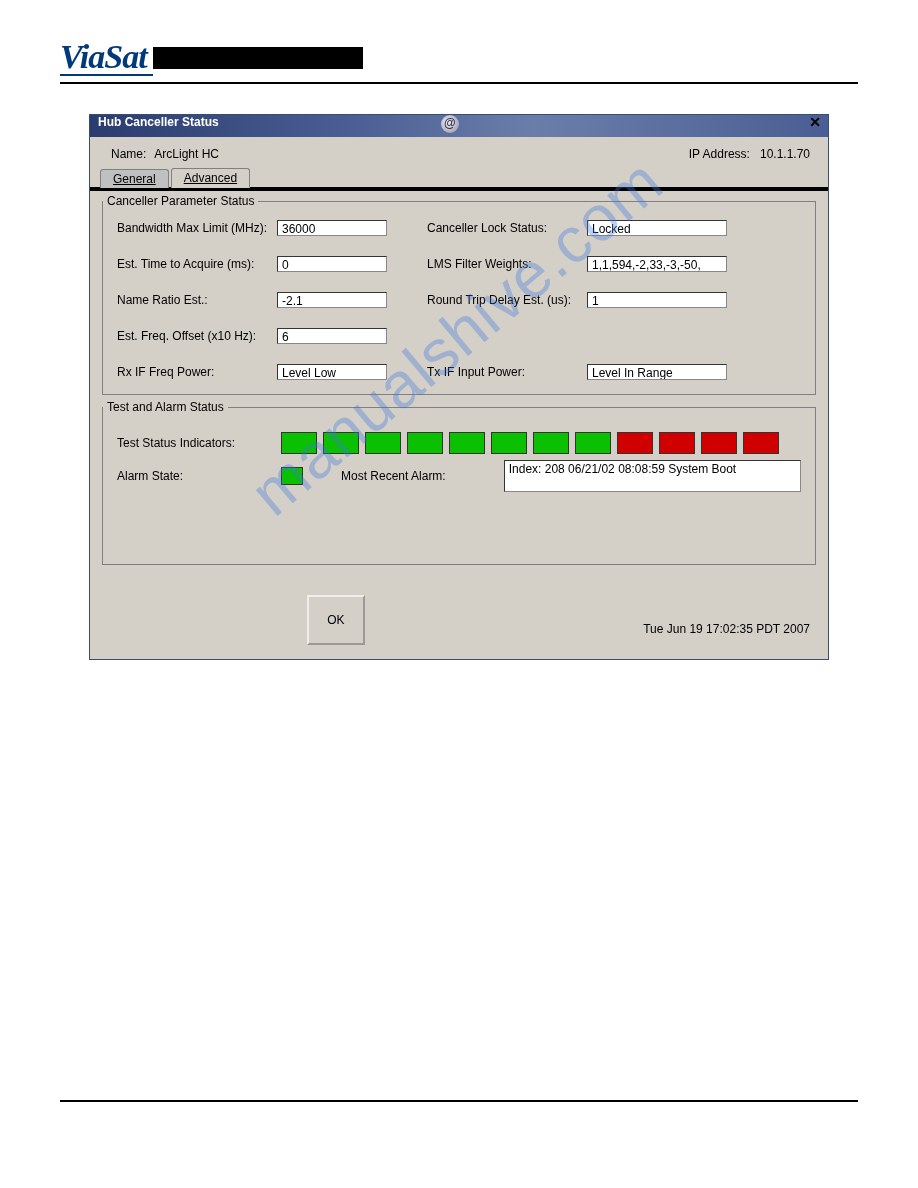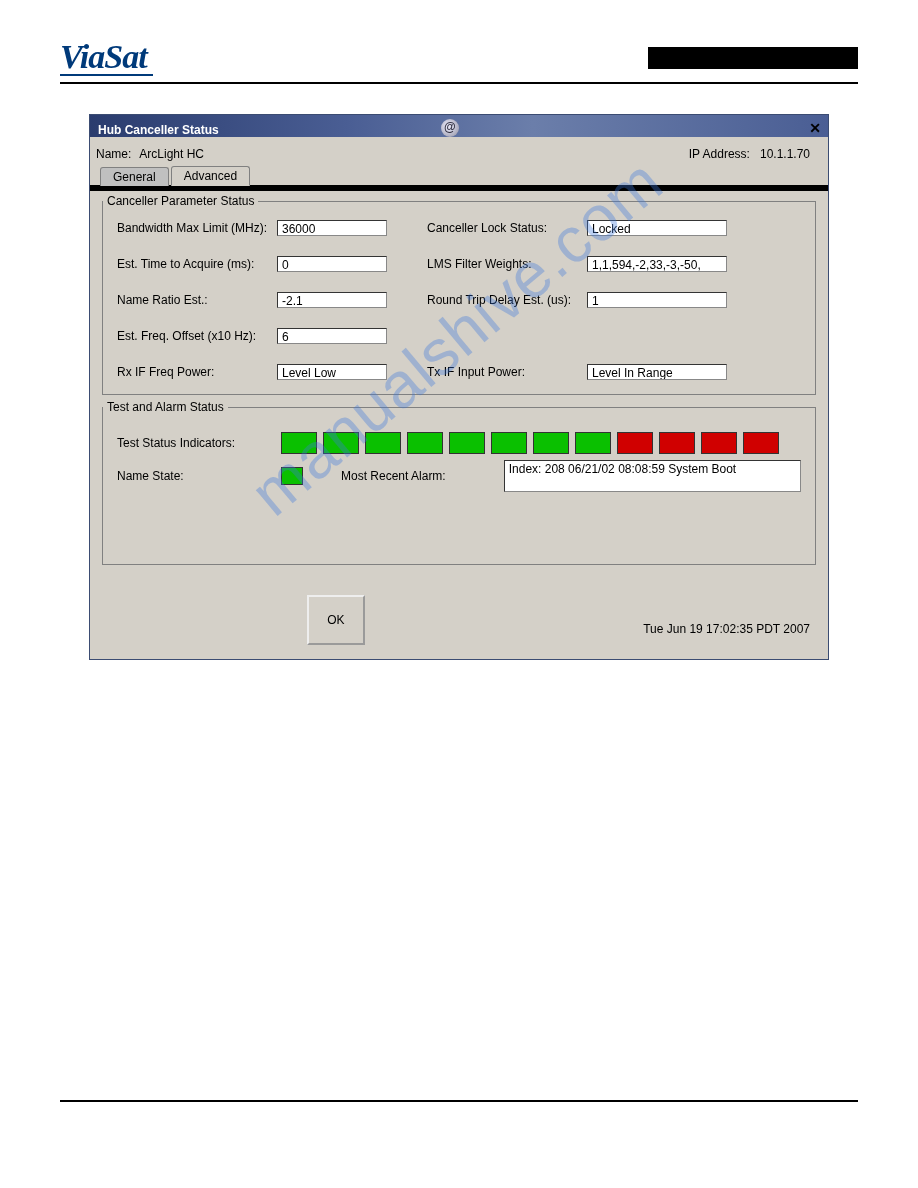--- a/index.html
+++ b/index.html
@@ -13,21 +13,20 @@
     width: 918px;
   }
   .page {
     width: 918px;
     padding: 40px 60px;
     position: relative;
   }
   .page-header {
     display: flex;
     align-items: center;
-    justify-content: space-between;
     margin-bottom: 6px;
   }
   .logo {
     font-family: "Times New Roman", serif;
     font-size: 34px;
     font-weight: bold;
     font-style: italic;
     color: #003a7a;
     letter-spacing: -1px;
     border-bottom: 2px solid #003a7a;
@@ -47,21 +46,21 @@
   .window {
     border: 1px solid #3b4c72;
     background: #d4d0c8;
     width: 740px;
     margin: 0 auto;
   }
   .titlebar {
     background: linear-gradient(to right, #2a3c6e 0%, #4a5e94 35%, #6b7eaa 60%, #4a5e94 100%);
     color: #fff;
     display: flex;
-    align-items: flex-end;
+    align-items: flex-start;
     height: 22px;
     padding: 0 4px 0 8px;
     font-size: 12px;
     font-weight: bold;
   }
   .titlebar .title-text { flex: 1; }
   .titlebar .swirl {
     width: 18px; height: 18px;
     border-radius: 50%;
     background: radial-gradient(circle at 40% 40%, #eef 0%, #aab 70%, #778 100%);
@@ -78,31 +77,32 @@
     color: #000;
     font-weight: bold;
     font-size: 14px;
     text-align: center;
     line-height: 14px;
     cursor: pointer;
     margin-left: auto;
   }
   .info-row {
     display: flex;
-    padding: 10px 18px 8px 6px;
+    padding: 10px 18px 8px 21px;
     font-size: 12px;
   }
   .info-row .name-lbl { margin-right: 8px; }
   .info-row .ip { margin-left: auto; }
   .tabs {
     display: flex;
     padding: 0 10px;
-    border-bottom: 6px solid #000000;
+    border-bottom: 4px solid #000000;
     height: 22px;
     align-items: flex-end;
+    text-decoration: underline;
   }
   .tab {
     border: 1px solid #808080;
     border-bottom: none;
     border-radius: 3px 3px 0 0;
     padding: 2px 12px;
     font-size: 12px;
     background: #c0c0c0;
     margin-right: 2px;
     position: relative;
@@ -305,21 +305,21 @@
               <div class="ind green"></div>
               <div class="ind green"></div>
               <div class="ind red"></div>
               <div class="ind red"></div>
               <div class="ind red"></div>
               <div class="ind red"></div>
             </div>
         </div>
 
         <div class="test-row">
-          <span class="tlbl">Name State:</span>
+          <span class="tlbl">Alarm State:</span>
           <span class="alarm-box" id="alarm-box"></span>
           <span>Most Recent Alarm:</span>
           <span style="width:10px"></span>
           <span class="alarm-field">Index: 208 06/21/02 08:08:59 System Boot</span>
         </div>
 
         <div style="height:52px"></div>
       </div>
 
     </div>

